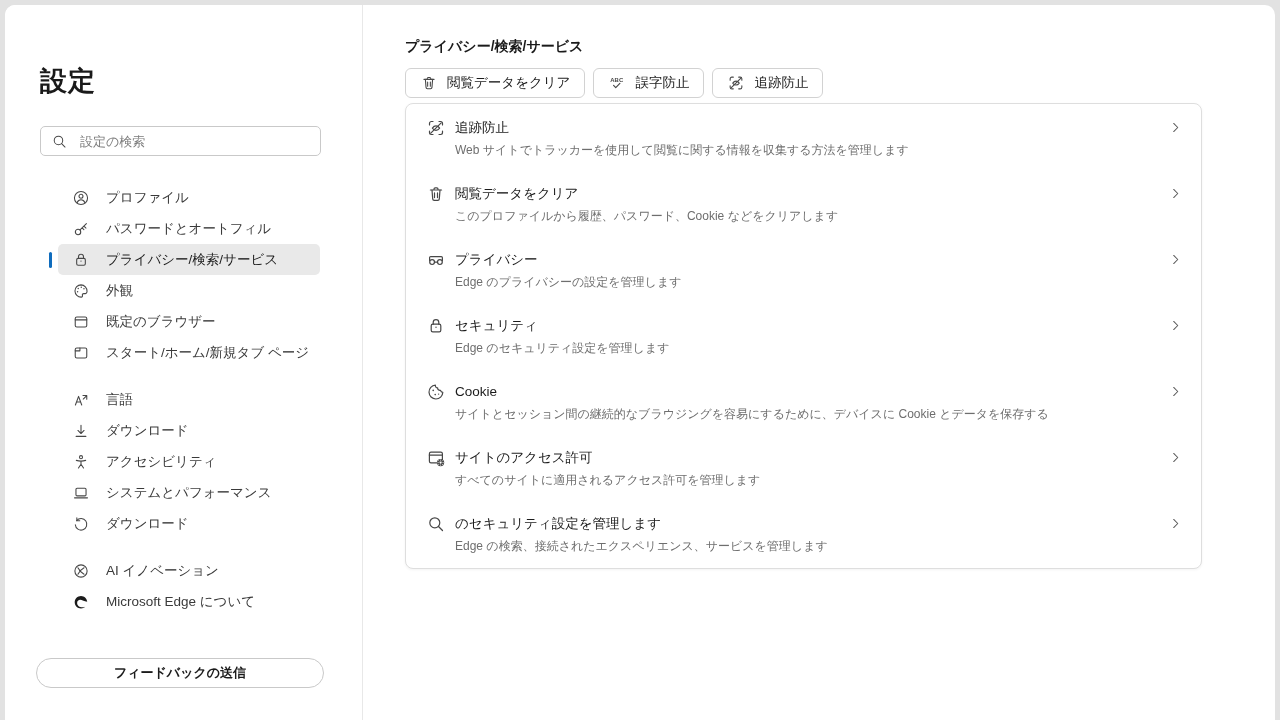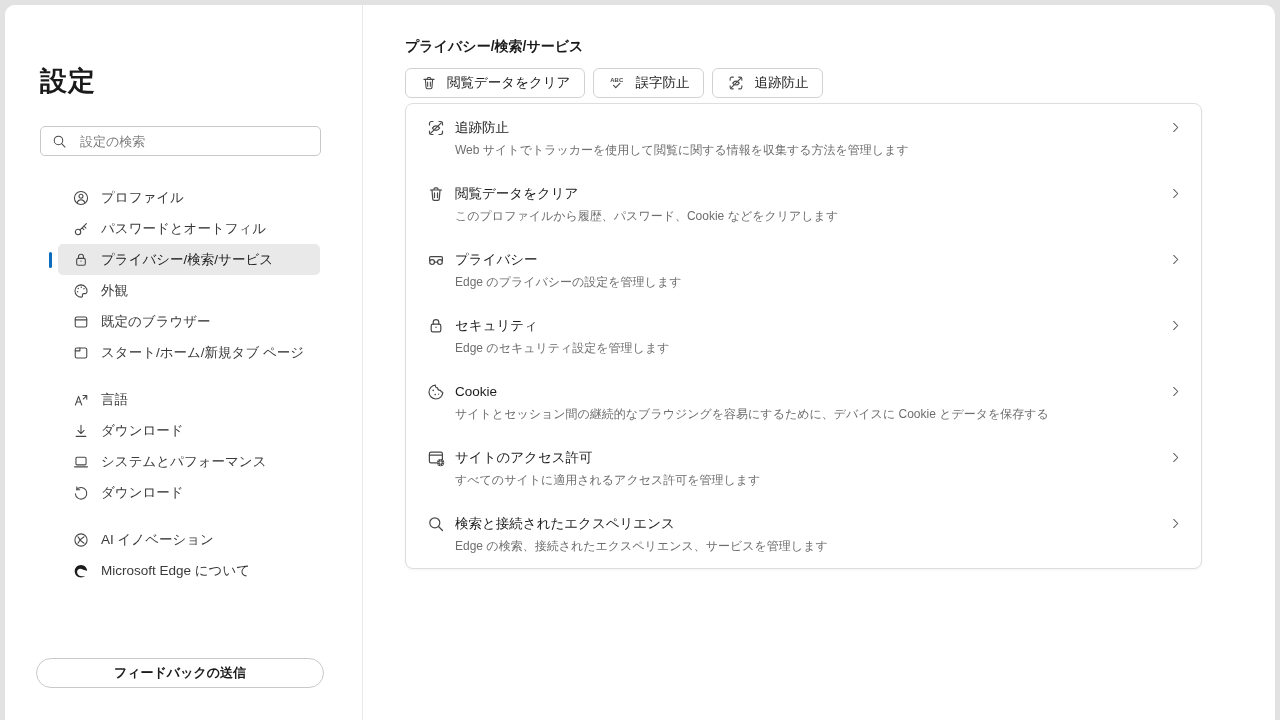--- a/index.html
+++ b/index.html
@@ -22,21 +22,21 @@
   .search-box input {
     border:none; outline:none; flex:1; font-size:13px; color:#444;
     font-family:inherit; background:transparent;
   }
   .search-box input::placeholder { color:#7b7b7b; }
 
   .nav { margin-top:26px; }
   .nav-group { margin-bottom:16px; }
   .nav-item {
     position:relative; height:31px; margin-left:53px; width:262px;
-    display:flex; align-items:center; gap:11px; padding-left:14px;
+    display:flex; align-items:center; gap:16px; padding-left:14px;
     border-radius:5px; font-size:13.5px; color:#3a3a3a; cursor:pointer;
   }
   .nav-item.selected { background:#e9e9e9; color:#1b1b1b; }
   .nav-item.selected::before {
     content:""; position:absolute; left:-9px; top:7.5px; width:3px; height:16px;
     border-radius:2px; background:#0f6cbd;
   }
   .nav-item .ext { position:absolute; right:10px; top:6px; }
   .icon { flex-shrink:0; display:inline-flex; }
 
@@ -271,20 +271,28 @@
           <span class="icon">
               <svg width="18" height="18" viewBox="0 0 20 20">
                 <use href="#i-download"></use>
               </svg>
             </span>
           <span>ダウンロード</span>
         </div>
         <div class="nav-item">
           <span class="icon">
               <svg width="18" height="18" viewBox="0 0 20 20">
+                <use href="#i-accessibility"></use>
+              </svg>
+            </span>
+          <span>アクセシビリティ</span>
+        </div>
+        <div class="nav-item">
+          <span class="icon">
+              <svg width="18" height="18" viewBox="0 0 20 20">
                 <use href="#i-system"></use>
               </svg>
             </span>
           <span>システムとパフォーマンス</span>
         </div>
         <div class="nav-item">
           <span class="icon">
               <svg width="18" height="18" viewBox="0 0 20 20">
                 <use href="#i-reset"></use>
               </svg>
@@ -451,21 +459,21 @@
           </span>
       </div>
 
       <div class="card-row">
         <span class="icon">
             <svg width="20" height="20" viewBox="0 0 20 20">
               <use href="#i-search"></use>
             </svg>
           </span>
         <div class="row-text">
-          <span class="row-title">検索と接続されたエクスペリエンス</span>
+          <span class="row-title">のセキュリティ設定を管理します</span>
           <span class="row-desc">Edge の検索、接続されたエクスペリエンス、サービスを管理します</span>
         </div>
         <span class="chevron icon">
             <svg width="15" height="15" viewBox="0 0 20 20">
               <use href="#i-chevron"></use>
             </svg>
           </span>
       </div>
     </div>
   </div>

